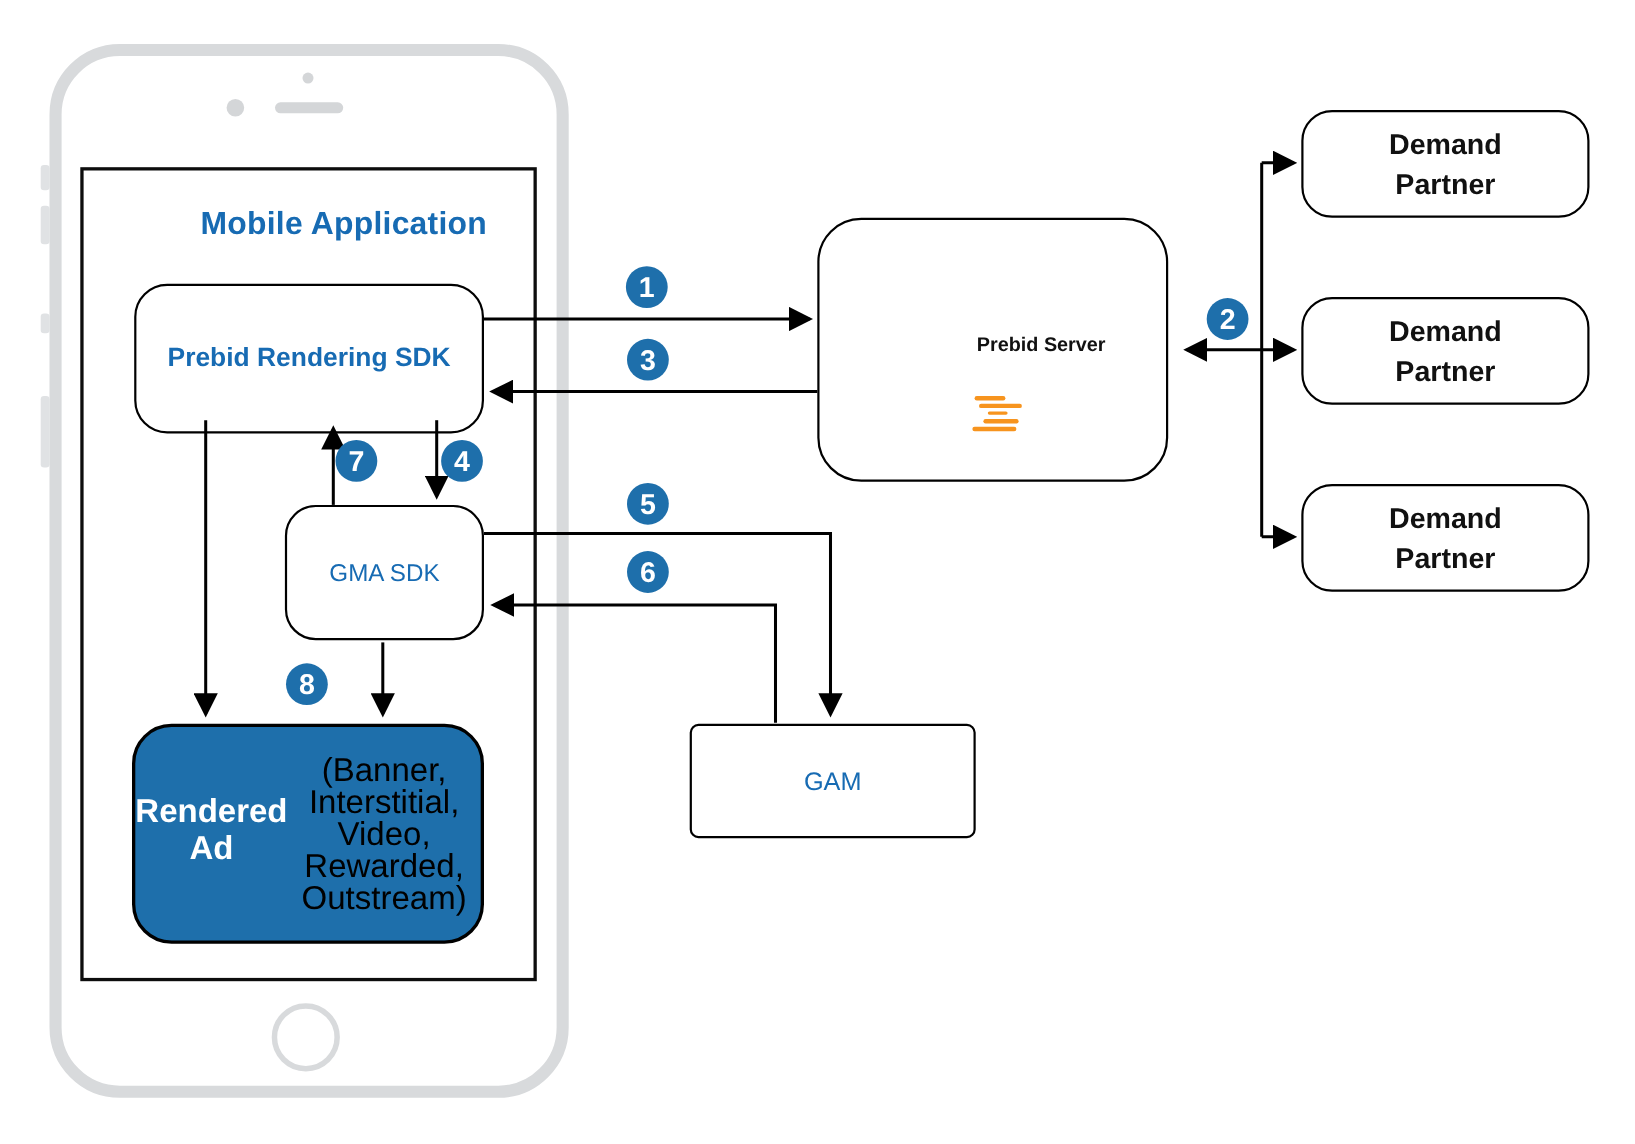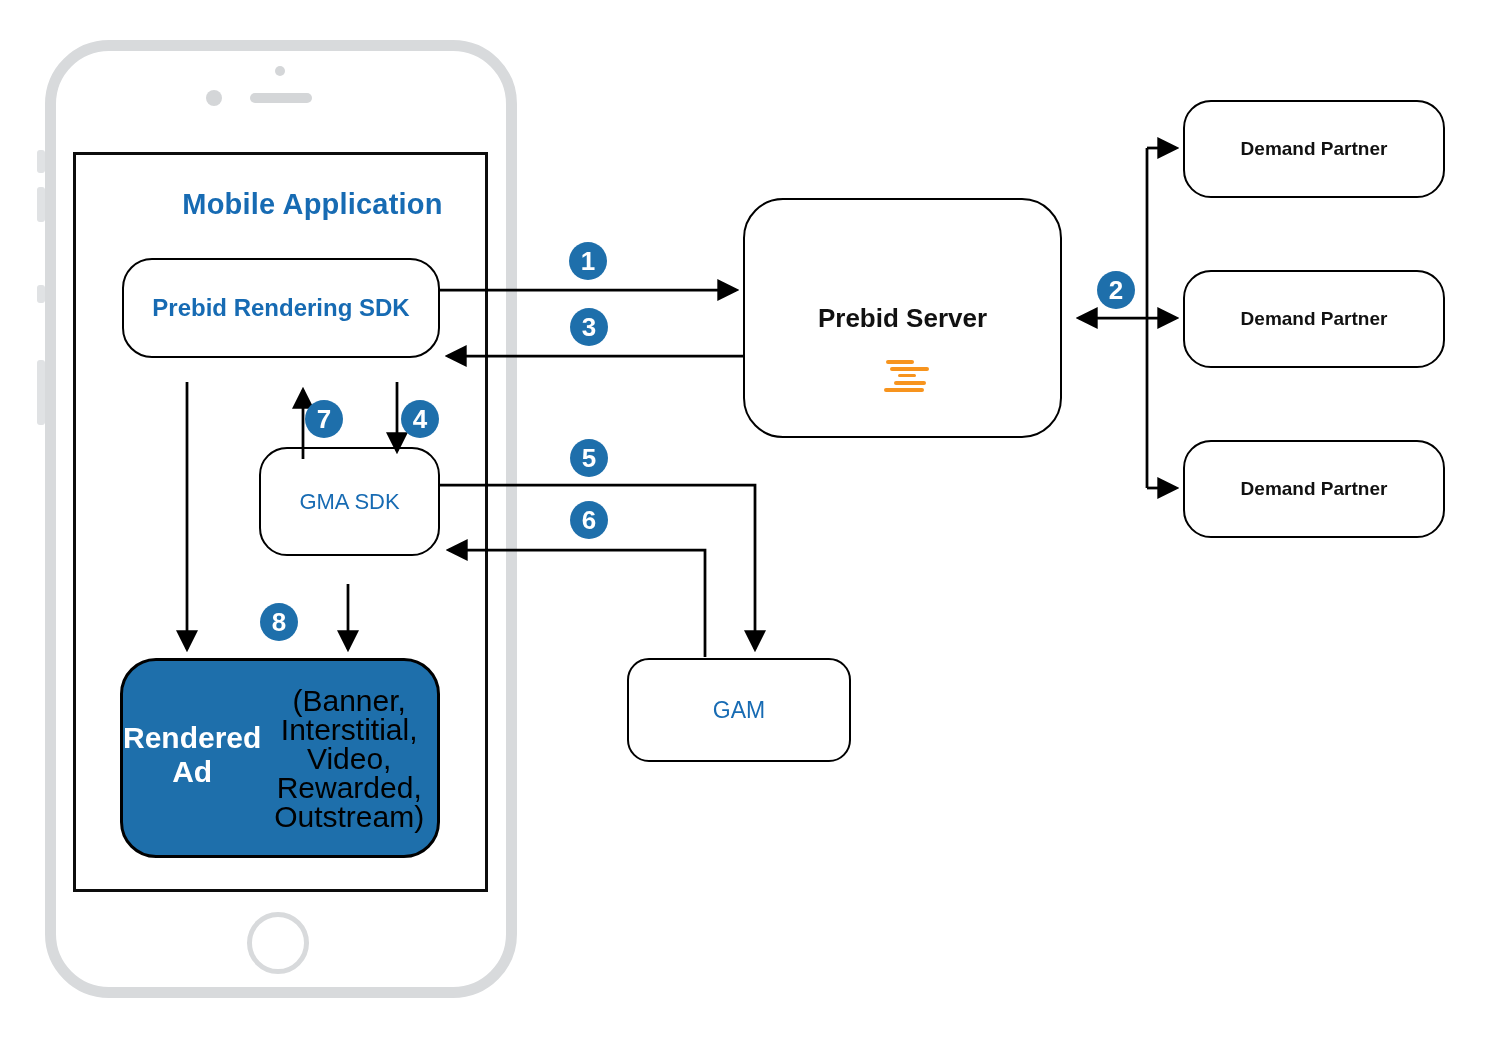--- a/index.html
+++ b/index.html
@@ -28,46 +28,46 @@
   .app-title{
     position:absolute;left:73px;top:188px;width:415px;text-align:center;
     font-size:29px;font-weight:bold;color:#176bb3;z-index:8;letter-spacing:0.2px;margin-left:32px;
   }
   
   .node{
     position:absolute;background:#fff;border:2.5px solid #000;border-radius:30px;
     display:flex;align-items:center;justify-content:center;text-align:center;
     z-index:10;box-sizing:border-box;
   }
-  .prebid-sdk{left:122px;top:258px;width:318px;height:100px;}
+  .prebid-sdk{left:122px;top:258px;width:318px;height:136px;}
   .prebid-sdk .lbl{font-size:24px;font-weight:bold;color:#176bb3;line-height:30px;padding:0 28px;}
-  .gma-sdk{left:259px;top:447px;width:181px;height:109px;border-radius:28px;justify-content:center;}
+  .gma-sdk{left:259px;top:459px;width:181px;height:123px;border-radius:28px;justify-content:center;}
   .gma-sdk .lbl{font-size:22px;color:#176bb3;}
   .rendered-ad{
     left:120px;top:658px;width:320px;height:200px;border-radius:36px;
     background:#1e6fab;border:3px solid #000;flex-direction:row;z-index:12;
   }
   .rendered-ad .ttl{font-size:30px;font-weight:bold;color:#fff;margin-bottom:6px;}
   .rendered-ad .sub{font-size:30px;color:#000000;line-height:29px;padding:0 6px;}
   .prebid-server{left:743px;top:198px;width:319px;height:240px;border-radius:40px;}
-  .prebid-server .lbl{position:absolute;left:0;top:103px;width:100%;text-align:center;font-size:26px;font-weight:bold;color:#111;}
+  .prebid-server .lbl{position:absolute;left:0;top:103px;width:100%;text-align:center;font-size:18px;font-weight:bold;color:#111;padding-left:44px;}
   .prebid-logo{position:absolute;left:136px;top:158px;width:48px;height:38px;}
   .prebid-logo .bar{position:absolute;height:3.5px;background:#f7941e;border-radius:2px;}
   .pb1{left:5px;top:2px;width:28px;}
   .pb2{left:9px;top:9px;width:39px;}
   .pb3{left:17px;top:15.5px;width:18px;}
   .pb4{left:13px;top:23px;width:32px;}
   .pb5{left:3px;top:30px;width:40px;}
-  .gam{left:627px;top:658px;width:224px;height:104px;border-radius:22px;}
+  .gam{left:627px;top:658px;width:260px;height:104px;border-radius:8px;}
   .gam .lbl{font-size:23px;color:#176bb3;}
   .demand{left:1183px;width:262px;height:98px;border-radius:28px;}
   .dp1{top:100px;}
   .dp2{top:270px;}
   .dp3{top:440px;}
-  .demand .lbl{font-size:19px;font-weight:bold;color:#111;line-height:36px;width:170px;margin:0 auto;}
+  .demand .lbl{font-size:26px;font-weight:bold;color:#111;line-height:36px;width:170px;margin:0 auto;}
   
   .arrows{position:absolute;left:0;top:0;width:1486px;height:1040px;z-index:50;pointer-events:none;}
   
   .badge{
     position:absolute;width:38px;height:38px;border-radius:50%;background:#1e6fab;
     color:#fff;font-size:26px;font-weight:bold;text-align:center;line-height:38px;z-index:60;
   }
   .b1{left:569px;top:242px;}
   .b2{left:1097px;top:271px;}
   .b3{left:570px;top:308px;}

